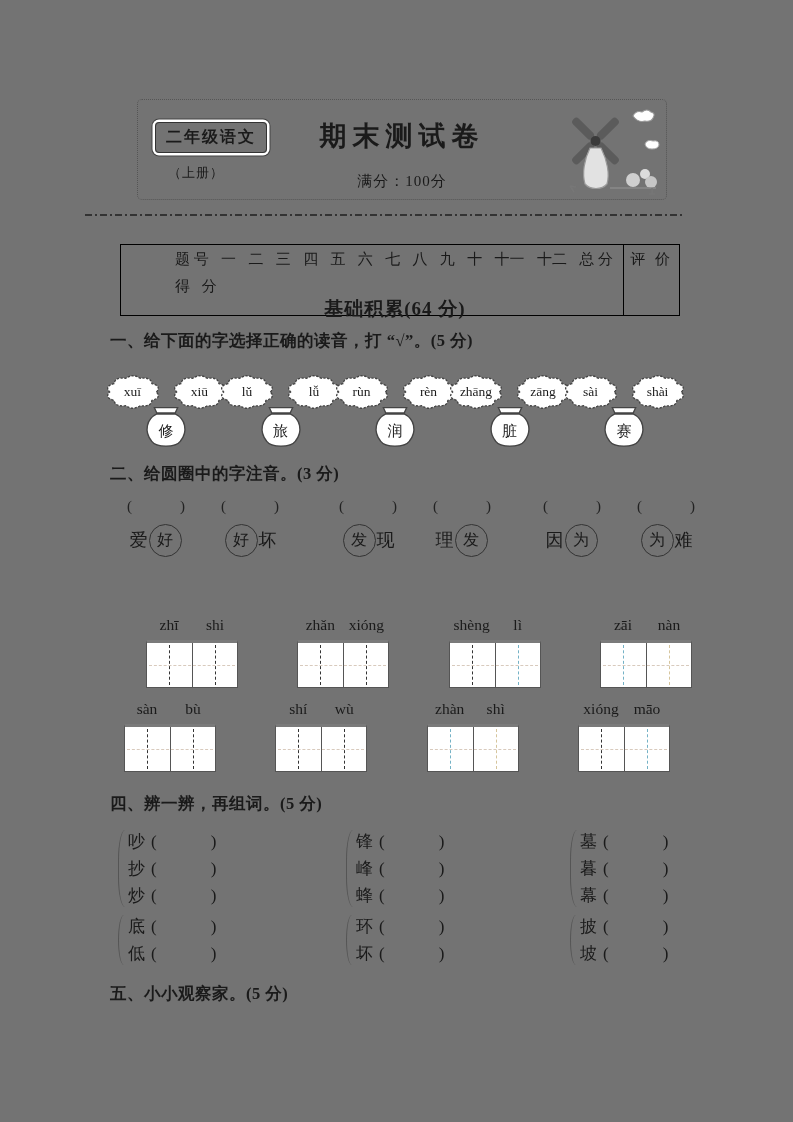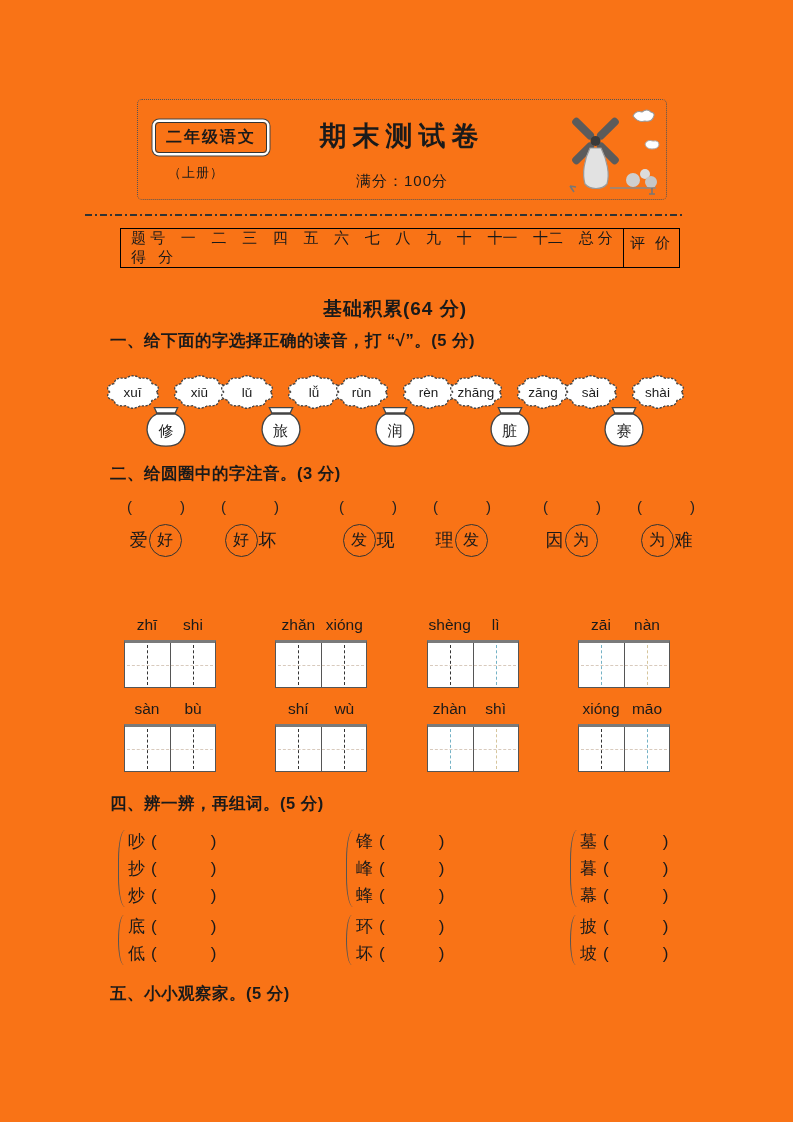--- a/index.html
+++ b/index.html
@@ -1,19 +1,19 @@
 <!DOCTYPE html>
 <html><head>
 <meta charset="utf-8">
 <style>
   * { margin:0; padding:0; box-sizing:border-box; }
   html,body { background:#fff; }
   .page {
-    position:relative; width:793px; height:1122px; background:#f97316;
-    font-family:Liberation Sans, sans-serif; color:#1a1a1a;
+    position:relative; width:793px; height:1122px; background:#737373;
+    font-family:Liberation Serif, serif; color:#1a1a1a;
     overflow:hidden;
   }
 
   
   .header-box {
     position:absolute; left:137px; top:99px; width:530px; height:101px;
     border:1.6px dotted #555; border-radius:5px;
   }
   .grade-box {
     position:absolute; left:17px; top:22px; padding:4px 10px;
@@ -30,22 +30,22 @@
   .windmill { position:absolute; right:4px; top:4px; width:112px; height:94px; }
 
   
   .cutline {
     position:absolute; left:85px; top:214px; width:600px; height:2px;
     background:repeating-linear-gradient(90deg,#333 0 7px,transparent 7px 10px,#333 10px 12px,transparent 12px 15px);
   }
 
   
   .score-table {
-    position:absolute; left:120px; top:228px; width:560px; height:40px;
-    border:1.8px solid #000; display:flex; font-size:15px;
+    position:absolute; left:120px; top:244px; width:560px; height:72px;
+    border:1.8px solid #000; display:flex; font-size:15px;padding-left:44px;
   }
   .score-main { flex:1 1 auto; display:flex; flex-direction:column; }
   .trow1 { display:flex; justify-content:space-between; align-items:center; height:28px; padding:0 10px; }
   .trow2 { display:flex; align-items:center; height:26px; padding:0 10px; letter-spacing:4px; }
   .eval-cell {
     width:56px; border-left:1.6px solid #000; display:flex; justify-content:center;
     padding-top:5px; letter-spacing:3px;
   }
 
   
@@ -75,21 +75,21 @@
   .q2-unit { width:80px; display:flex; flex-direction:column; align-items:center; }
   .bracket-row { width:58px; display:flex; justify-content:space-between; font-size:15px; color:#222; height:22px; }
   .charline { display:flex; align-items:center; justify-content:center; height:40px; font-size:18px; }
   .circle-char {
     width:33px; height:33px; border:1.5px solid #333; border-radius:50%;
     display:flex; align-items:center; justify-content:center; font-size:16px; margin:0 1px;
   }
 
   
   .q3-block { position:absolute; left:124px; width:546px; }
-  .q3-b1 { top:616px; } .q3-b2 { top:700px; }
+  .q3-b1 { top:616px;margin-left:22px; } .q3-b2 { top:700px; }
   .q3-row { display:flex; justify-content:space-between; }
   .wunit { width:92px; }
   .pinyin-row { display:flex; height:24px; }
   .pinyin-row span { width:46px; text-align:center; font-size:15.5px; }
   .wgrid { position:relative; width:92px; height:48px; border:1.2px solid #555; border-top:3px solid #7a7a7a; background:#fff; }
   .vsolid { position:absolute; top:0; bottom:0; left:45px; border-left:1.1px solid #555; }
   .vdash { position:absolute; top:2px; bottom:2px; border-left:1.3px dashed #333; }
   .vd1 { left:22px; } .vd2 { left:68px; }
   .hdash { position:absolute; left:2px; right:2px; top:22px; border-top:1.2px dashed #d8cabd; }
   .g3 .vd2 { border-left-color:#74b2c6; }

